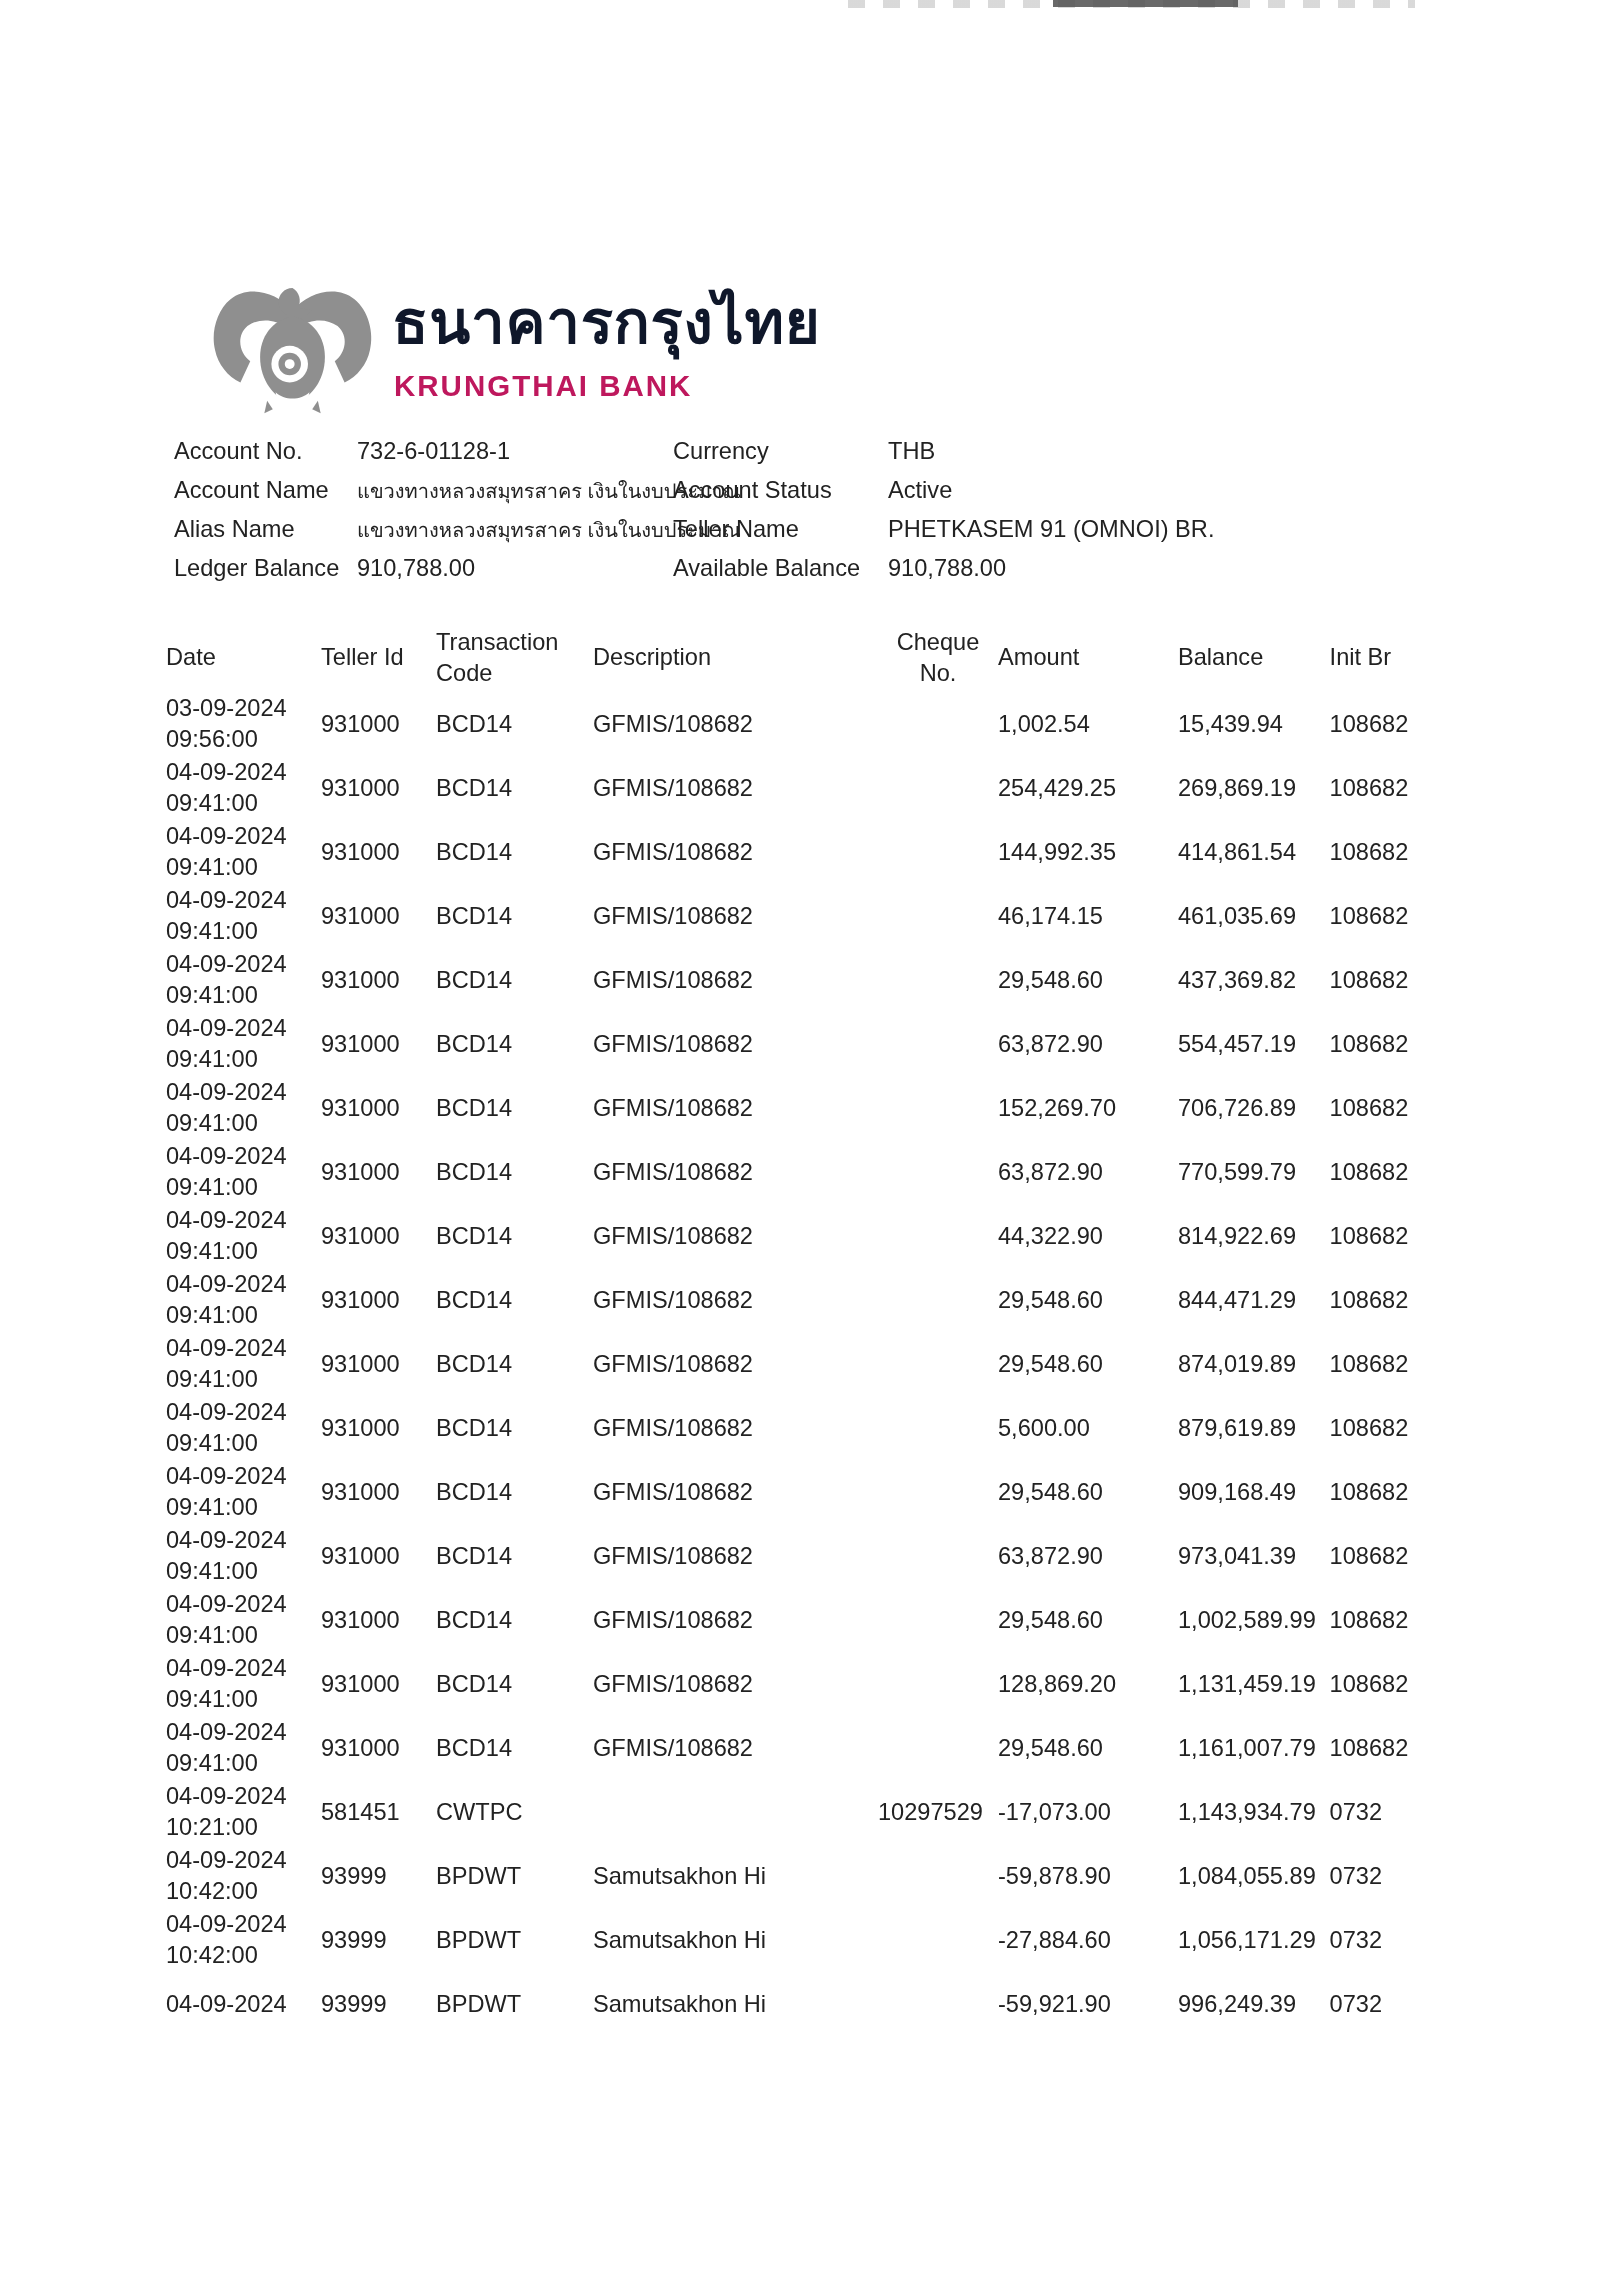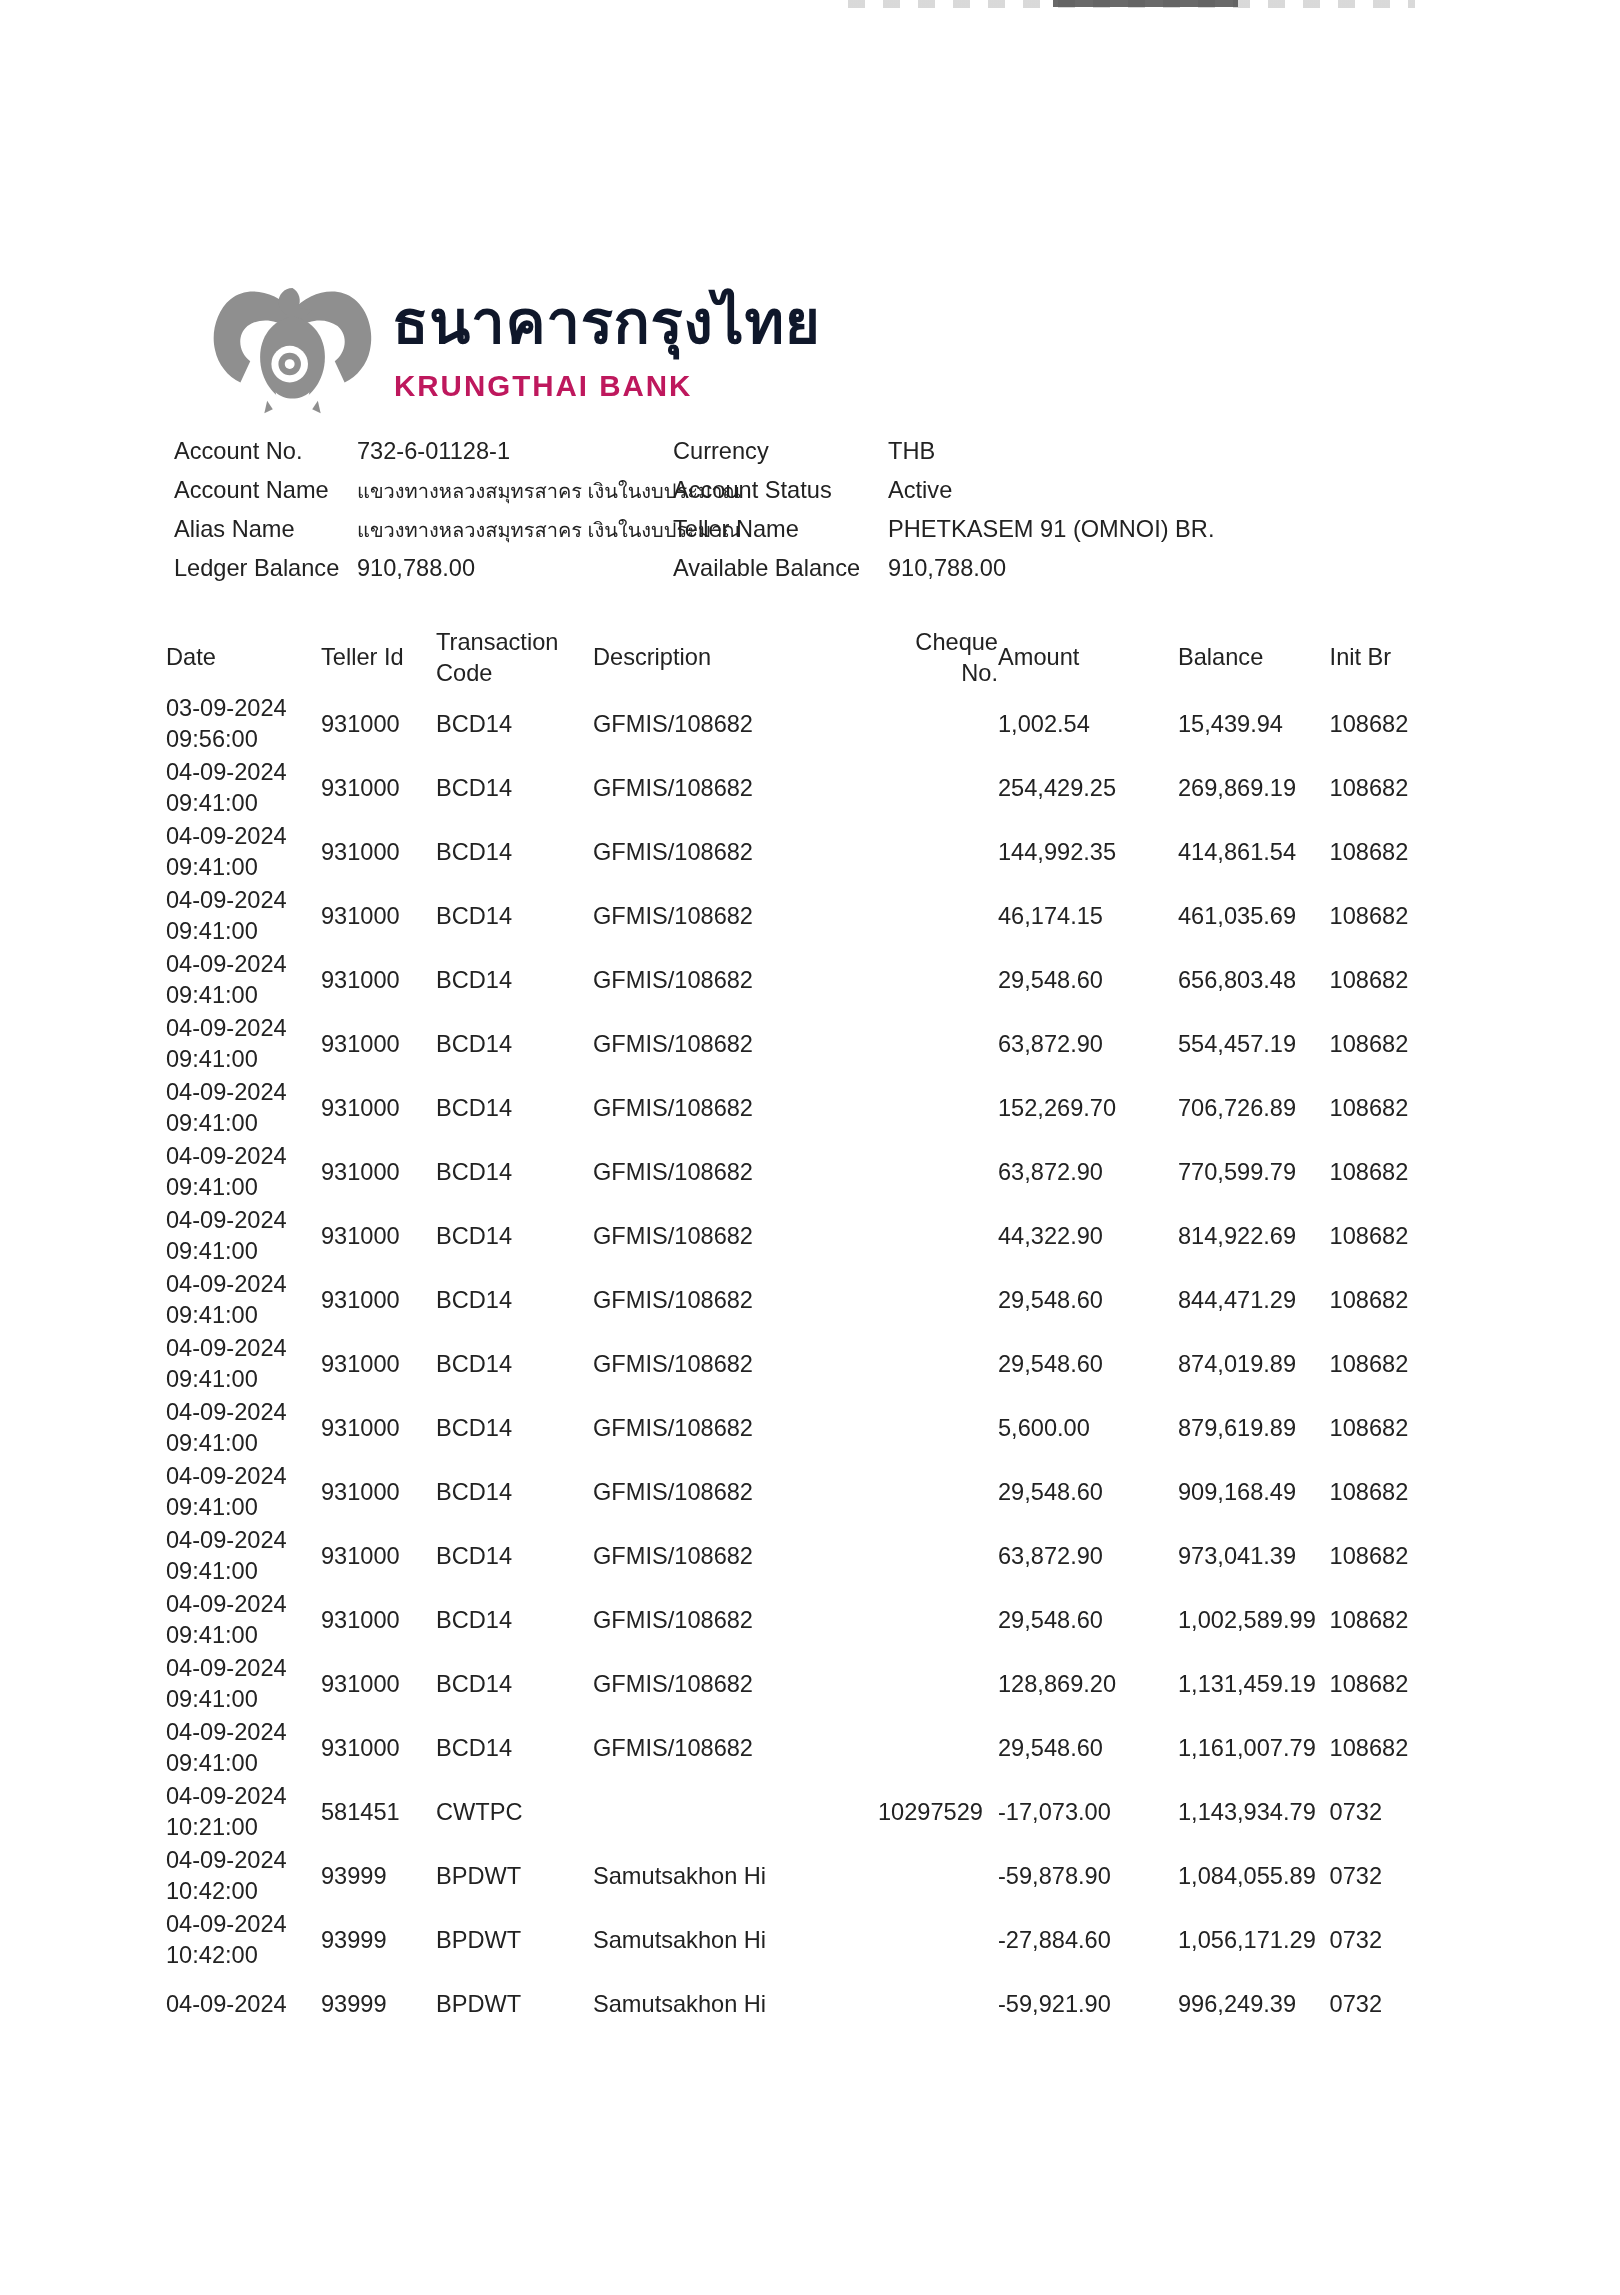--- a/index.html
+++ b/index.html
@@ -53,21 +53,21 @@
   .txn-table { position:absolute; left:166px; top:623px; width:1244px; }
   .thead, .trow {
     display:grid;
     grid-template-columns:155px 115px 157px 285px 120px 165px 162px 85px;
     align-items:center;
   }
   .thead { height:69px; }
   .trow { height:64px; }
   .cell { font-size:23.6px; line-height:31px; }
   .cell.cheque { text-align:left; }
-  .cell.cheque-header { text-align:right; }
+  .cell.cheque-header { text-align:center; }
   .cell.amount { }
   .cell.balance { padding-left:15px; }
   .cell.init { padding-left:4.6px; }
   .date-line { display:block; }
 </style>
 </head>
 <body>
 
 <div class="page">
 
@@ -188,21 +188,21 @@
         <div class="trow">
           <div class="cell date">
             <span class="date-line">04-09-2024</span>
             <span class="date-line">09:41:00</span>
           </div>
           <div class="cell">931000</div>
           <div class="cell">BCD14</div>
           <div class="cell">GFMIS/108682</div>
           <div class="cell cheque"></div>
           <div class="cell amount">29,548.60</div>
-          <div class="cell balance">656,803.48</div>
+          <div class="cell balance">437,369.82</div>
           <div class="cell init">108682</div>
         </div>
 
         <div class="trow">
           <div class="cell date">
             <span class="date-line">04-09-2024</span>
             <span class="date-line">09:41:00</span>
           </div>
           <div class="cell">931000</div>
           <div class="cell">BCD14</div>

